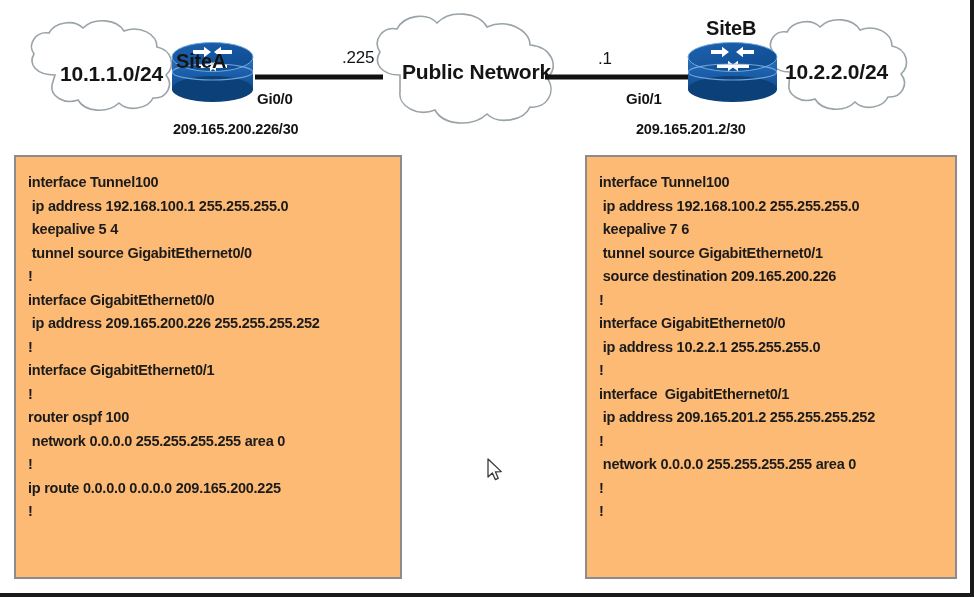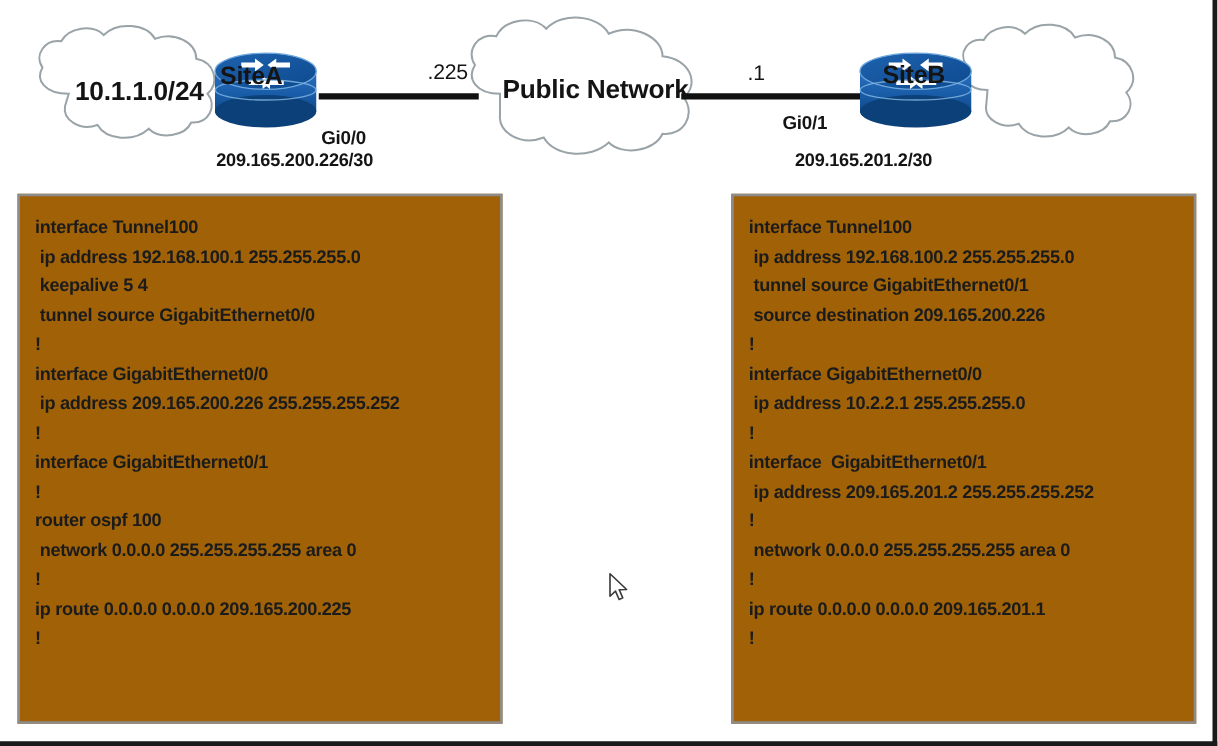--- a/index.html
+++ b/index.html
@@ -56,21 +56,21 @@
   .dot-tag {
     font-size: 17px;
     font-weight: 400;
   }
 
   
   .config-box {
     position: absolute;
     box-sizing: border-box;
     border: 2px solid #8c8c8c;
-    background: #a16207;
+    background: #fdba74;
     padding: 14px 10px 10px 12px;
   }
   #config-left  { left: 14px;  top: 155px; width: 388px; height: 424px; }
   #config-right { left: 585px; top: 155px; width: 372px; height: 424px; }
 
   .cfg-line {
     font-family: "Liberation Sans", sans-serif;
     font-size: 14.5px;
     font-weight: 600;
     line-height: 23.5px;
@@ -179,26 +179,27 @@
           <path d="M749,64 l-11,0 l0,-3.2 l-7,5.2 l7,5.2 l0,-3.2 l11,0 z"></path>
         </g>
         <ellipse cx="732.5" cy="72" rx="44.3" ry="8" fill="none" stroke="#7fb3e0" stroke-width="1.1" opacity="0.85"></ellipse>
       </g>
     </svg>
 
     <span class="topo-label cloud-text" style="left:60px; top:62px;text-align:center;">10.1.1.0/24</span>
 
     <span class="topo-label cloud-text" style="left:402px; top:60px;">Public Network</span>
 
+    <span class="topo-label cloud-text" style="left:785px; top:60px;">10.2.2.0/24</span>
 
     <span class="topo-label site-name" style="left:176px; top:17px;margin-top:33px;">SiteA</span>
 
-    <span class="topo-label site-name" style="left:706px; top:17px;margin-top:32px;">SiteB</span>
-
-    <span class="topo-label iface-tag" style="left:257px; top:90px;margin-top:12px;">Gi0/0</span>
+    <span class="topo-label site-name" style="left:706px; top:17px;">SiteB</span>
+
+    <span class="topo-label iface-tag" style="left:257px; top:90px;">Gi0/0</span>
 
     <span class="topo-label iface-tag" style="left:626px; top:90px;">Gi0/1</span>
 
     <span class="topo-label subnet-tag" style="left:173px; top:121px;">209.165.200.226/30</span>
 
     <span class="topo-label subnet-tag" style="left:636px; top:121px;">209.165.201.2/30</span>
 
     <span class="topo-label dot-tag" style="left:342px; top:48px;">.225</span>
 
     <span class="topo-label dot-tag" style="left:598px; top:49px;">.1</span>
@@ -218,32 +219,32 @@
     <div class="cfg-line">router ospf 100</div>
     <div class="cfg-line"> network 0.0.0.0 255.255.255.255 area 0</div>
     <div class="cfg-line">!</div>
     <div class="cfg-line">ip route 0.0.0.0 0.0.0.0 209.165.200.225</div>
     <div class="cfg-line">!</div>
   </div>
 
   <div class="config-box" id="config-right">
     <div class="cfg-line">interface Tunnel100</div>
     <div class="cfg-line"> ip address 192.168.100.2 255.255.255.0</div>
+    <div class="cfg-line"> keepalive 7 6</div>
     <div class="cfg-line"> tunnel source GigabitEthernet0/1</div>
     <div class="cfg-line"> source destination 209.165.200.226</div>
     <div class="cfg-line">!</div>
     <div class="cfg-line">interface GigabitEthernet0/0</div>
     <div class="cfg-line"> ip address 10.2.2.1 255.255.255.0</div>
     <div class="cfg-line">!</div>
     <div class="cfg-line">interface  GigabitEthernet0/1</div>
     <div class="cfg-line"> ip address 209.165.201.2 255.255.255.252</div>
     <div class="cfg-line">!</div>
     <div class="cfg-line"> network 0.0.0.0 255.255.255.255 area 0</div>
     <div class="cfg-line">!</div>
-    <div class="cfg-line">ip route 0.0.0.0 0.0.0.0 209.165.201.1</div>
     <div class="cfg-line">!</div>
   </div>
 
   <div id="cursor">
     <svg width="18" height="26" viewBox="0 0 18 26" xmlns="http://www.w3.org/2000/svg">
       <path d="M1,1 L1,19 L5.4,14.9 L8.3,21.6 L11.2,20.3 L8.4,13.8 L14.3,13.6 Z" fill="#ffffff" stroke="#3a3a3a" stroke-width="1.3" stroke-linejoin="round"></path>
     </svg>
   </div>
 
 </div>

